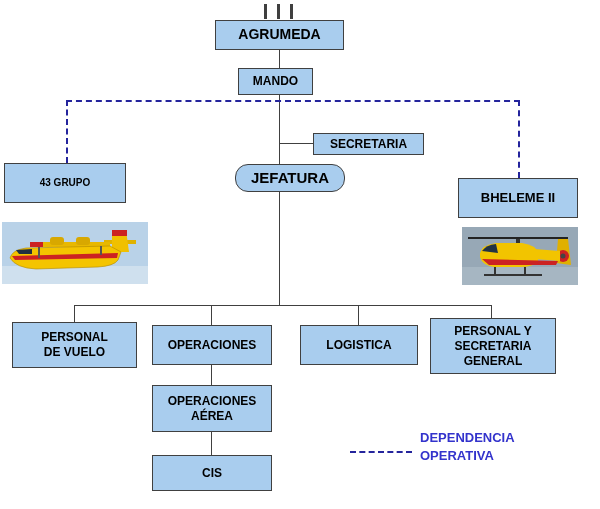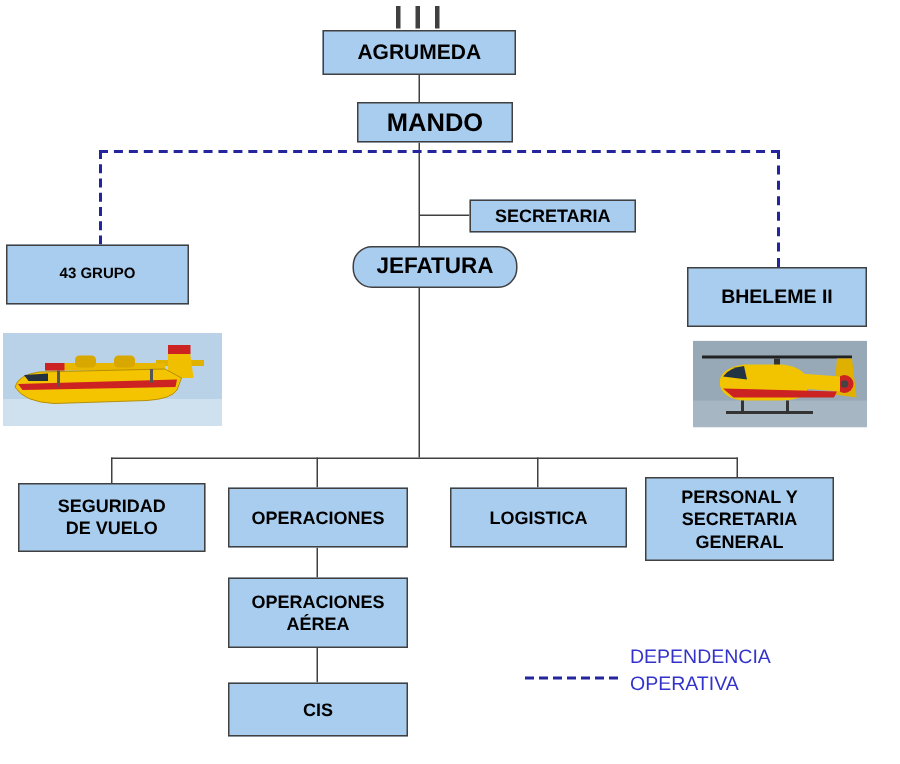--- a/index.html
+++ b/index.html
@@ -21,21 +21,21 @@
     display:flex; align-items:center; justify-content:center;
     text-align:center;
     font-weight:bold;
     font-size:12px;
     color:#000;
     white-space:pre-line;
     line-height:1.25;
   }
 
   .n-agrumeda     { left:215px; top:20px;  width:129px; height:30px; font-size:14px; }
-  .n-mando        { left:238px; top:68px;  width:104px;  height:27px; font-size:17px; }
+  .n-mando        { left:238px; top:68px;  width:75px;  height:27px; font-size:12px; }
   .n-secretaria   { left:313px; top:133px; width:111px; height:22px; font-size:12px; }
   .n-jefatura     { left:235px; top:164px; width:110px; height:28px; font-size:15px;border-radius:13px; }
   .n-grupo43      { left:4px;   top:163px; width:122px; height:40px; font-size:10px; }
   .n-bheleme2     { left:458px; top:178px; width:120px; height:40px; font-size:13px; }
   .n-seguridad    { left:12px;  top:322px; width:125px; height:46px; }
   .n-operaciones  { left:152px; top:325px; width:120px; height:40px; }
   .n-logistica    { left:300px; top:325px; width:118px; height:40px; }
   .n-personal     { left:430px; top:318px; width:126px; height:56px; }
   .n-coordinacion { left:152px; top:385px; width:120px; height:47px; }
   .n-cis          { left:152px; top:455px; width:120px; height:36px; }
@@ -51,21 +51,21 @@
 
   
   .photo { position:absolute; overflow:hidden; }
   .photo svg { display:block; width:100%; height:100%; }
 
   
   .legend-text {
     position:absolute;
     left:420px; top:429px; width:140px;
     color:var(--legend-text,#3333cc);
-    font-weight:normal; font-size:13px;
+    font-weight:bold; font-size:13px;
     line-height:1.35;
     white-space:pre-line;
   }
 </style>
 </head>
 <body>
 
 <div class="canvas">
 
   <div class="tick" style="left:264px;top:4px;height:15px"></div>
@@ -87,21 +87,21 @@
   <div class="dash-h" style="left:66px;top:100px;width:454px"></div>
   <div class="dash-v" style="left:66px;top:100px;height:63px"></div>
   <div class="dash-v" style="left:518px;top:100px;height:78px"></div>
 
   <div class="node n-agrumeda">AGRUMEDA</div>
   <div class="node n-mando">MANDO</div>
   <div class="node n-secretaria">SECRETARIA</div>
   <div class="node n-jefatura">JEFATURA</div>
   <div class="node n-grupo43">43 GRUPO</div>
   <div class="node n-bheleme2">BHELEME II</div>
-  <div class="node n-seguridad">SEGURIDAD
+  <div class="node n-seguridad">PERSONAL
 DE VUELO</div>
   <div class="node n-operaciones">OPERACIONES</div>
   <div class="node n-logistica">LOGISTICA</div>
   <div class="node n-personal">PERSONAL Y
 SECRETARIA
 GENERAL</div>
   <div class="node n-coordinacion">OPERACIONES
 AÉREA</div>
   <div class="node n-cis">CIS</div>
 

